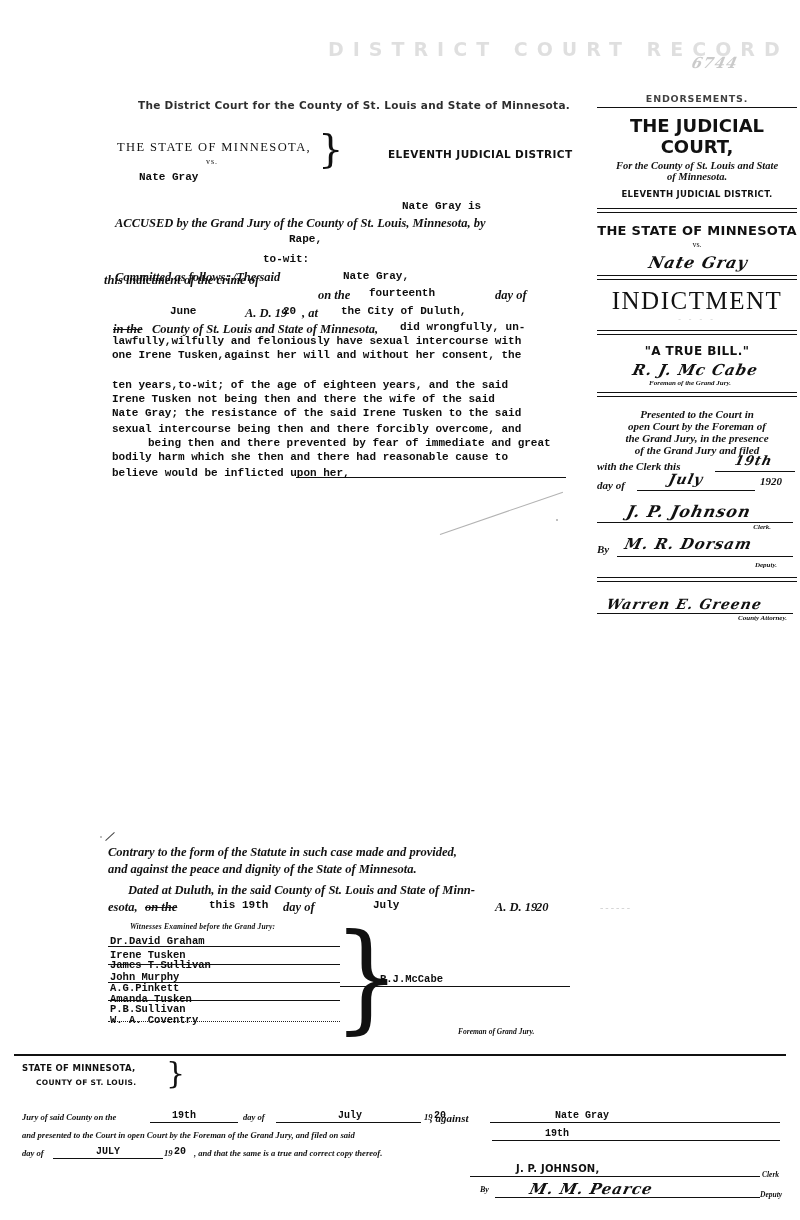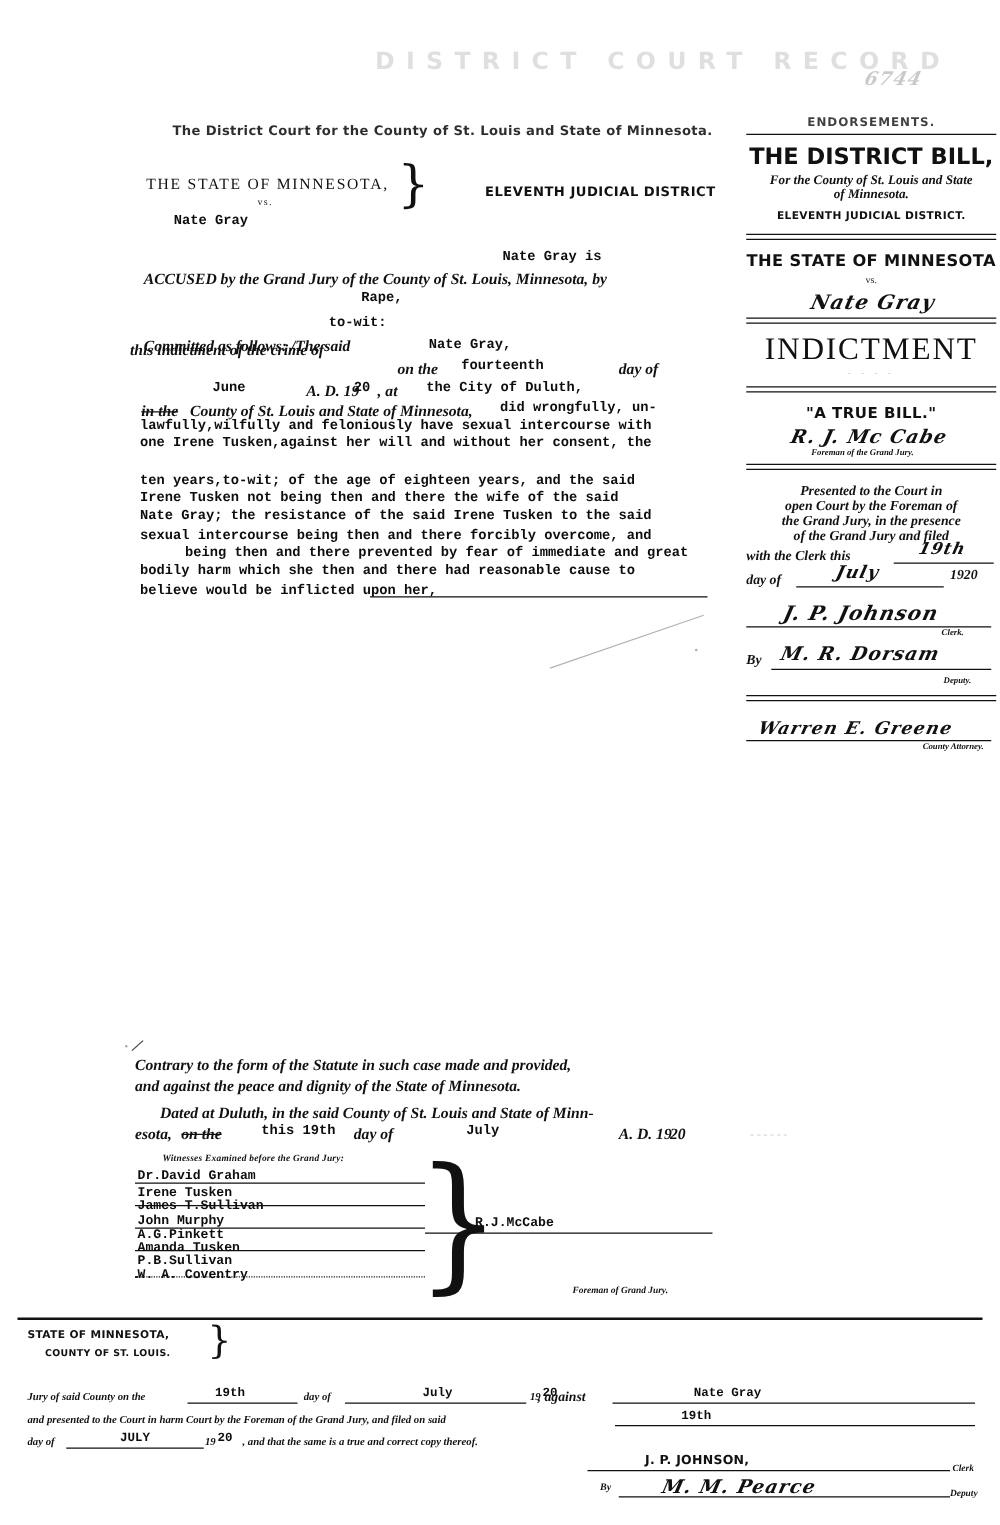--- a/index.html
+++ b/index.html
@@ -11,21 +11,21 @@
   }
   .pg{position:absolute;inset:0;}
   
   .abs{position:absolute;white-space:pre;}
   .typed{font-family:"Liberation Mono",monospace;font-weight:bold;color:#0d0d0d;}
   .ital{font-family:"Liberation Serif",serif;font-style:italic;font-weight:bold;}
   .gothic{font-family:"DejaVu Sans",sans-serif;font-weight:bold;letter-spacing:.5px;}
   .cursive{font-family:"DejaVu Serif",serif;font-style:italic;font-weight:bold;
            transform:skewX(-13deg);transform-origin:left center;letter-spacing:1px;}
   .faded{opacity:.22;}
-  .vfaded{opacity:.13;}
+  .vfaded{opacity:.13;margin-left:28px;}
   .strike{text-decoration:line-through;}
   
   .rule{position:absolute;background:#111;height:1px;}
   .rule.thick{height:2px;}
   
   #endorse{position:absolute;left:597px;top:60px;width:200px;text-align:center;}
   .hr-e{border:0;border-top:1.6px solid #111;margin:3px 0;}
   .hr-e.dbl{border-top:1.6px solid #111;border-bottom:1px solid #111;height:3px;}
   
   .brace{position:absolute;font-family:"DejaVu Serif",serif;font-weight:normal;
@@ -86,21 +86,21 @@
   <div class="rule" style="left:296px;top:477px;width:270px;"></div>
 
   <div class="crease" style="left:440px;top:534px;width:130px;transform:rotate(-19deg);"></div>
   <div class="dotspec" style="left:556px;top:519px;"></div>
   <div class="dotspec" style="left:100px;top:836px;"></div>
 
   <div id="endorse">
     <div class="gothic" style="font-size:9.5px;letter-spacing:.8px;margin-top:33px;opacity:.8;">ENDORSEMENTS.</div>
     <hr class="hr-e">
 
-    <div class="gothic" style="font-size:18px;letter-spacing:0px;margin-top:7px;">THE DISTRICT BILL,</div>
+    <div class="gothic" style="font-size:18px;letter-spacing:0px;margin-top:7px;">THE JUDICIAL COURT,</div>
     <div class="ital" style="font-size:10.5px;margin-top:3px;">For the County of St. Louis and State</div>
     <div class="ital" style="font-size:10.5px;">of Minnesota.</div>
     <div class="gothic" style="font-size:8.5px;letter-spacing:.3px;margin-top:7px;">ELEVENTH JUDICIAL DISTRICT.</div>
     <hr class="hr-e dbl" style="margin-top:9px;">
 
     <div class="gothic" style="font-size:13px;letter-spacing:.3px;margin-top:10px;">THE STATE OF MINNESOTA</div>
     <div style="font-size:8px;margin-top:2px;">vs.</div>
     <div class="cursive" style="font-size:16px;margin:4px 0 2px 52px;text-align:left;">Nate Gray</div>
     <hr class="hr-e dbl">
 
@@ -196,21 +196,21 @@
   <div class="rule" style="left:150px;top:1122px;width:88px;"></div>
   <div class="abs ital" style="left:243px;top:1112px;font-size:8.6px;">day of</div>
   <div class="abs typed" style="left:338px;top:1110px;font-size:10px;">July</div>
   <div class="rule" style="left:276px;top:1122px;width:145px;"></div>
   <div class="abs ital" style="left:424px;top:1112px;font-size:8.6px;">19</div>
   <div class="abs typed" style="left:434px;top:1110px;font-size:10px;">20</div>
   <div class="abs ital" style="left:430px;top:1112px;font-size:11px;">, against</div>
   <div class="abs typed" style="left:555px;top:1110px;font-size:10px;">Nate Gray</div>
   <div class="rule" style="left:490px;top:1122px;width:290px;"></div>
 
-  <div class="abs ital" style="left:22px;top:1130px;font-size:8.6px;">and presented to the Court in harm Court by the Foreman of the Grand Jury, and filed on said</div>
+  <div class="abs ital" style="left:22px;top:1130px;font-size:8.6px;">and presented to the Court in open Court by the Foreman of the Grand Jury, and filed on said</div>
   <div class="abs typed" style="left:545px;top:1128px;font-size:10px;">19th</div>
   <div class="rule" style="left:492px;top:1140px;width:288px;"></div>
 
   <div class="abs ital" style="left:22px;top:1148px;font-size:8.6px;">day of</div>
   <div class="abs typed" style="left:96px;top:1146px;font-size:10px;">JULY</div>
   <div class="rule" style="left:53px;top:1158px;width:110px;"></div>
   <div class="abs ital" style="left:164px;top:1148px;font-size:8.6px;">19</div>
   <div class="abs typed" style="left:174px;top:1146px;font-size:10px;">20</div>
   <div class="abs ital" style="left:194px;top:1148px;font-size:8.6px;">, and that the same is a true and correct copy thereof.</div>
 

